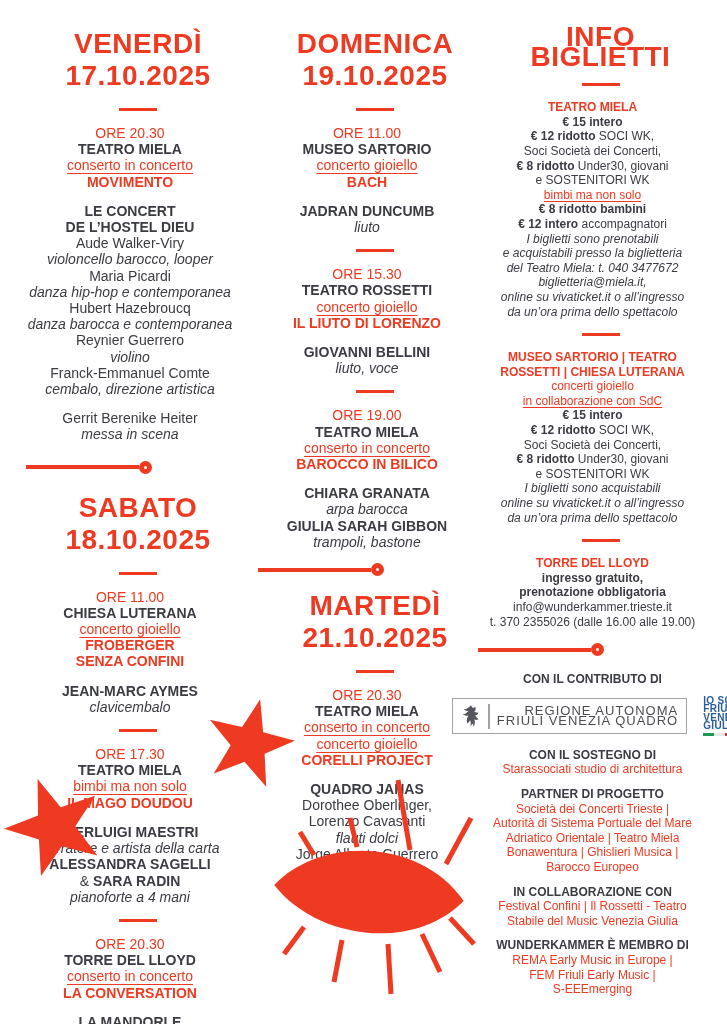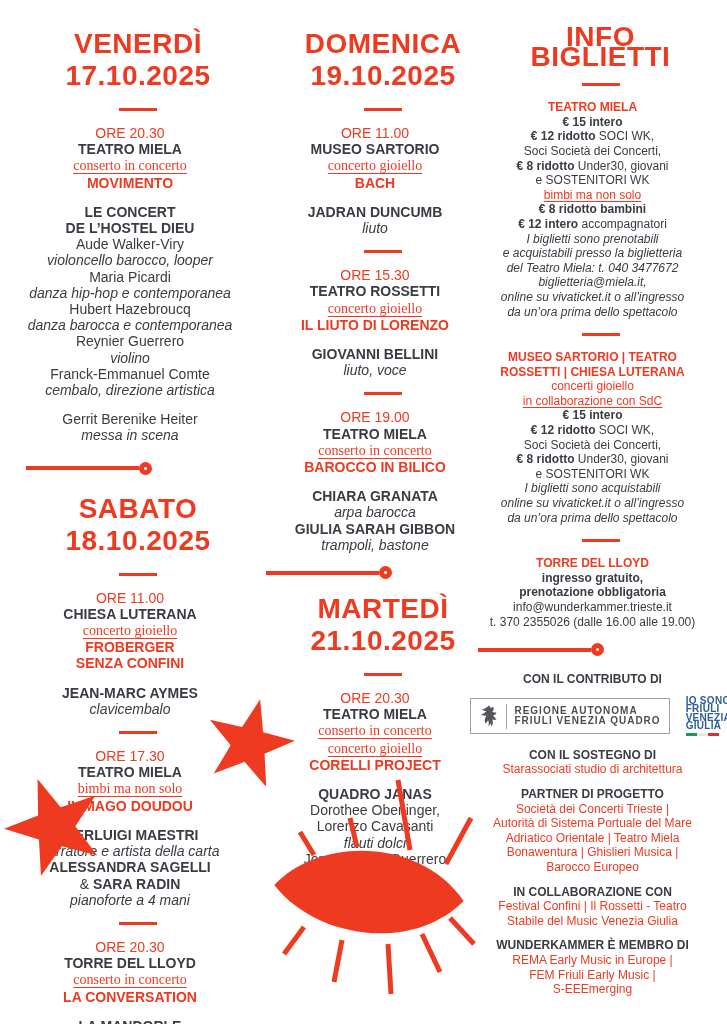--- a/index.html
+++ b/index.html
@@ -7,35 +7,35 @@
     --dark:#3a3b43;
     --gray:#8b8b8b;
     --blue:#2b5d9e;
   }
   *{box-sizing:border-box;}
   html,body{margin:0;padding:0;background:#fff;}
   .page{position:relative;width:727px;height:1024px;background:#ffffff;overflow:hidden;
         font-family:"Liberation Sans", sans-serif;}
   .col{position:absolute;top:0;padding-top:30px;text-align:center;}
   .col-left{left:0;width:276px;}
-  .col-middle{left:284px;width:198px;}
+  .col-middle{left:276px;width:198px;}
   .col-right{left:474px;width:253px;}
 
   .blk{margin:0 16px 13px 0;}
   .day{margin:0 0 10px 0;}
   .day .ln{line-height:27px;white-space:nowrap;}
   .s-day{color:var(--red);font-weight:800;font-size:28px;letter-spacing:.5px;}
 
   .ln{font-size:14px;line-height:16.2px;white-space:nowrap;color:var(--dark);}
   .col-right .ln{font-size:12px;line-height:14.6px;}
   .col-right .blk{margin-bottom:10px;}
 
   .s-t{color:var(--red);}
   .s-v{color:var(--dark);font-weight:700;}
-  .s-su{color:var(--red);text-decoration:underline;text-underline-offset:3px;text-decoration-thickness:1px;font-family:Liberation Serif, serif;}
+  .s-su{color:var(--red);text-decoration:underline;text-underline-offset:3px;text-decoration-thickness:1px;}
   .s-ti{color:var(--red);font-weight:700;}
   .s-b{color:var(--dark);font-weight:700;}
   .s-n{color:var(--dark);}
   .s-i{color:var(--dark);font-style:italic;}
   .s-rb{color:var(--red);font-weight:700;}
   .s-r{color:var(--red);}
   .s-ru{color:var(--red);text-decoration:underline;text-underline-offset:2px;text-decoration-thickness:1px;}
   .s-cr{color:var(--gray);font-size:8.5px;letter-spacing:1.3px;font-weight:600;}
   .s-crb{color:#46474d;font-size:8.5px;letter-spacing:1.3px;font-weight:800;}
   .credit{margin-top:22px;}
@@ -49,21 +49,21 @@
   .mcircle{width:13px;height:13px;border:5px solid var(--red);border-radius:50%;background:#fff;flex:0 0 auto;}
 
   .deco{position:absolute;pointer-events:none;}
   .star-a{left:203px;top:692px;width:92px;height:104px;transform:rotate(14deg);}
   .star-b{left:4px;top:768px;width:102px;height:118px;transform:rotate(-20deg);}
   .eye{left:264px;top:772px;width:215px;height:235px;}
 
   .logos-row{display:flex;align-items:center;justify-content:center;gap:16px;margin:4px 0 12px 0;}
   .fvg-box{display:flex;align-items:center;gap:7px;border:1.5px solid #a2a2a2;height:36px;padding:3px 8px;}
   .fvg-sep{width:1.5px;height:25px;background:#a2a2a2;}
-  .fvg-text{font-size:10px;letter-spacing:1px;color:#4c4d52;font-weight:700;text-align:left;line-height:10px;white-space:nowrap;}
+  .fvg-text{font-size:13px;letter-spacing:1px;color:#4c4d52;font-weight:400;text-align:right;line-height:10px;white-space:nowrap;}
   .iosono{text-align:left;color:var(--blue);font-weight:800;font-size:10px;line-height:8.5px;letter-spacing:.3px;}
   .flag{margin-top:2px;width:34px;height:3px;display:flex;}
   .flag .fg{width:11px;background:#169b50;}
   .flag .fw{width:11px;background:#e8e8e8;}
   .flag .fr{width:11px;background:#d32f3b;}
 </style>
 </head>
 <body>
 
 <div class="page">

